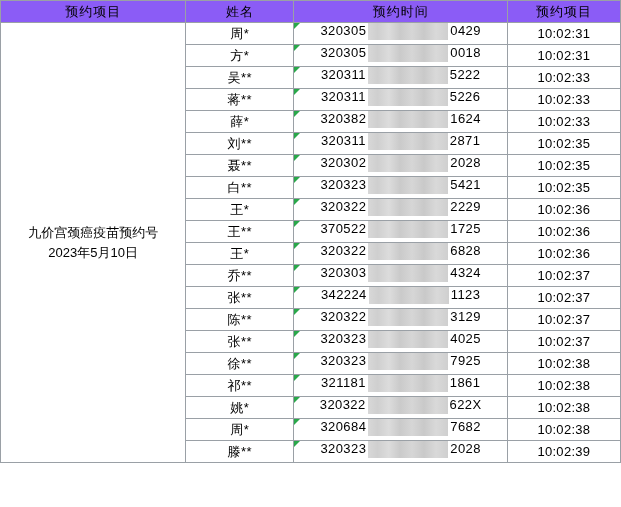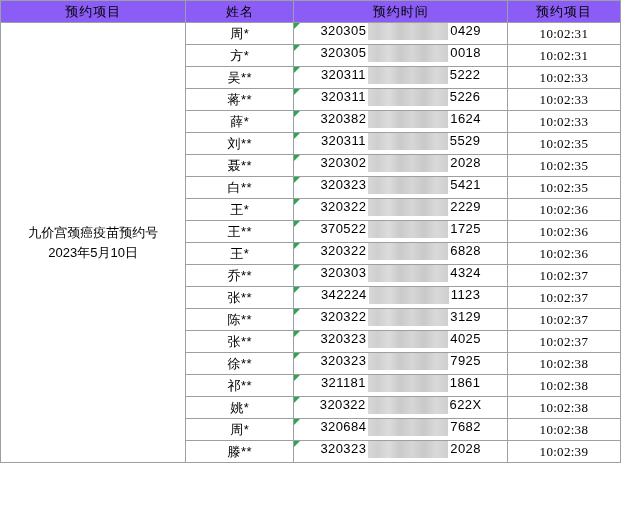--- a/index.html
+++ b/index.html
@@ -56,21 +56,21 @@
     padding: 0 6px;
   }
   td.project-cell .line { display: block; white-space: nowrap; }
 
   td.name-cell {
     font-size: 13.5px;
     letter-spacing: 0.5px;
   }
   td.time-cell {
     font-size: 13px;
-    font-family: Liberation Serif, serif;
+    font-family: Liberation Sans, sans-serif;
     letter-spacing: 0.3px;
   }
 
   
   td.id-cell::before {
     content: "";
     position: absolute;
     top: 0;
     left: 0;
     width: 0;
@@ -183,21 +183,21 @@
             </div>
           </td>
           <td class="time-cell">10:02:33</td>
         </tr>
         <tr>
           <td class="name-cell">刘**</td>
           <td class="id-cell">
             <div class="id-wrap">
               <span class="id-prefix">320311</span>
               <span class="id-mask"></span>
-              <span class="id-suffix">5529</span>
+              <span class="id-suffix">2871</span>
             </div>
           </td>
           <td class="time-cell">10:02:35</td>
         </tr>
         <tr>
           <td class="name-cell">聂**</td>
           <td class="id-cell">
             <div class="id-wrap">
               <span class="id-prefix">320302</span>
               <span class="id-mask"></span>

